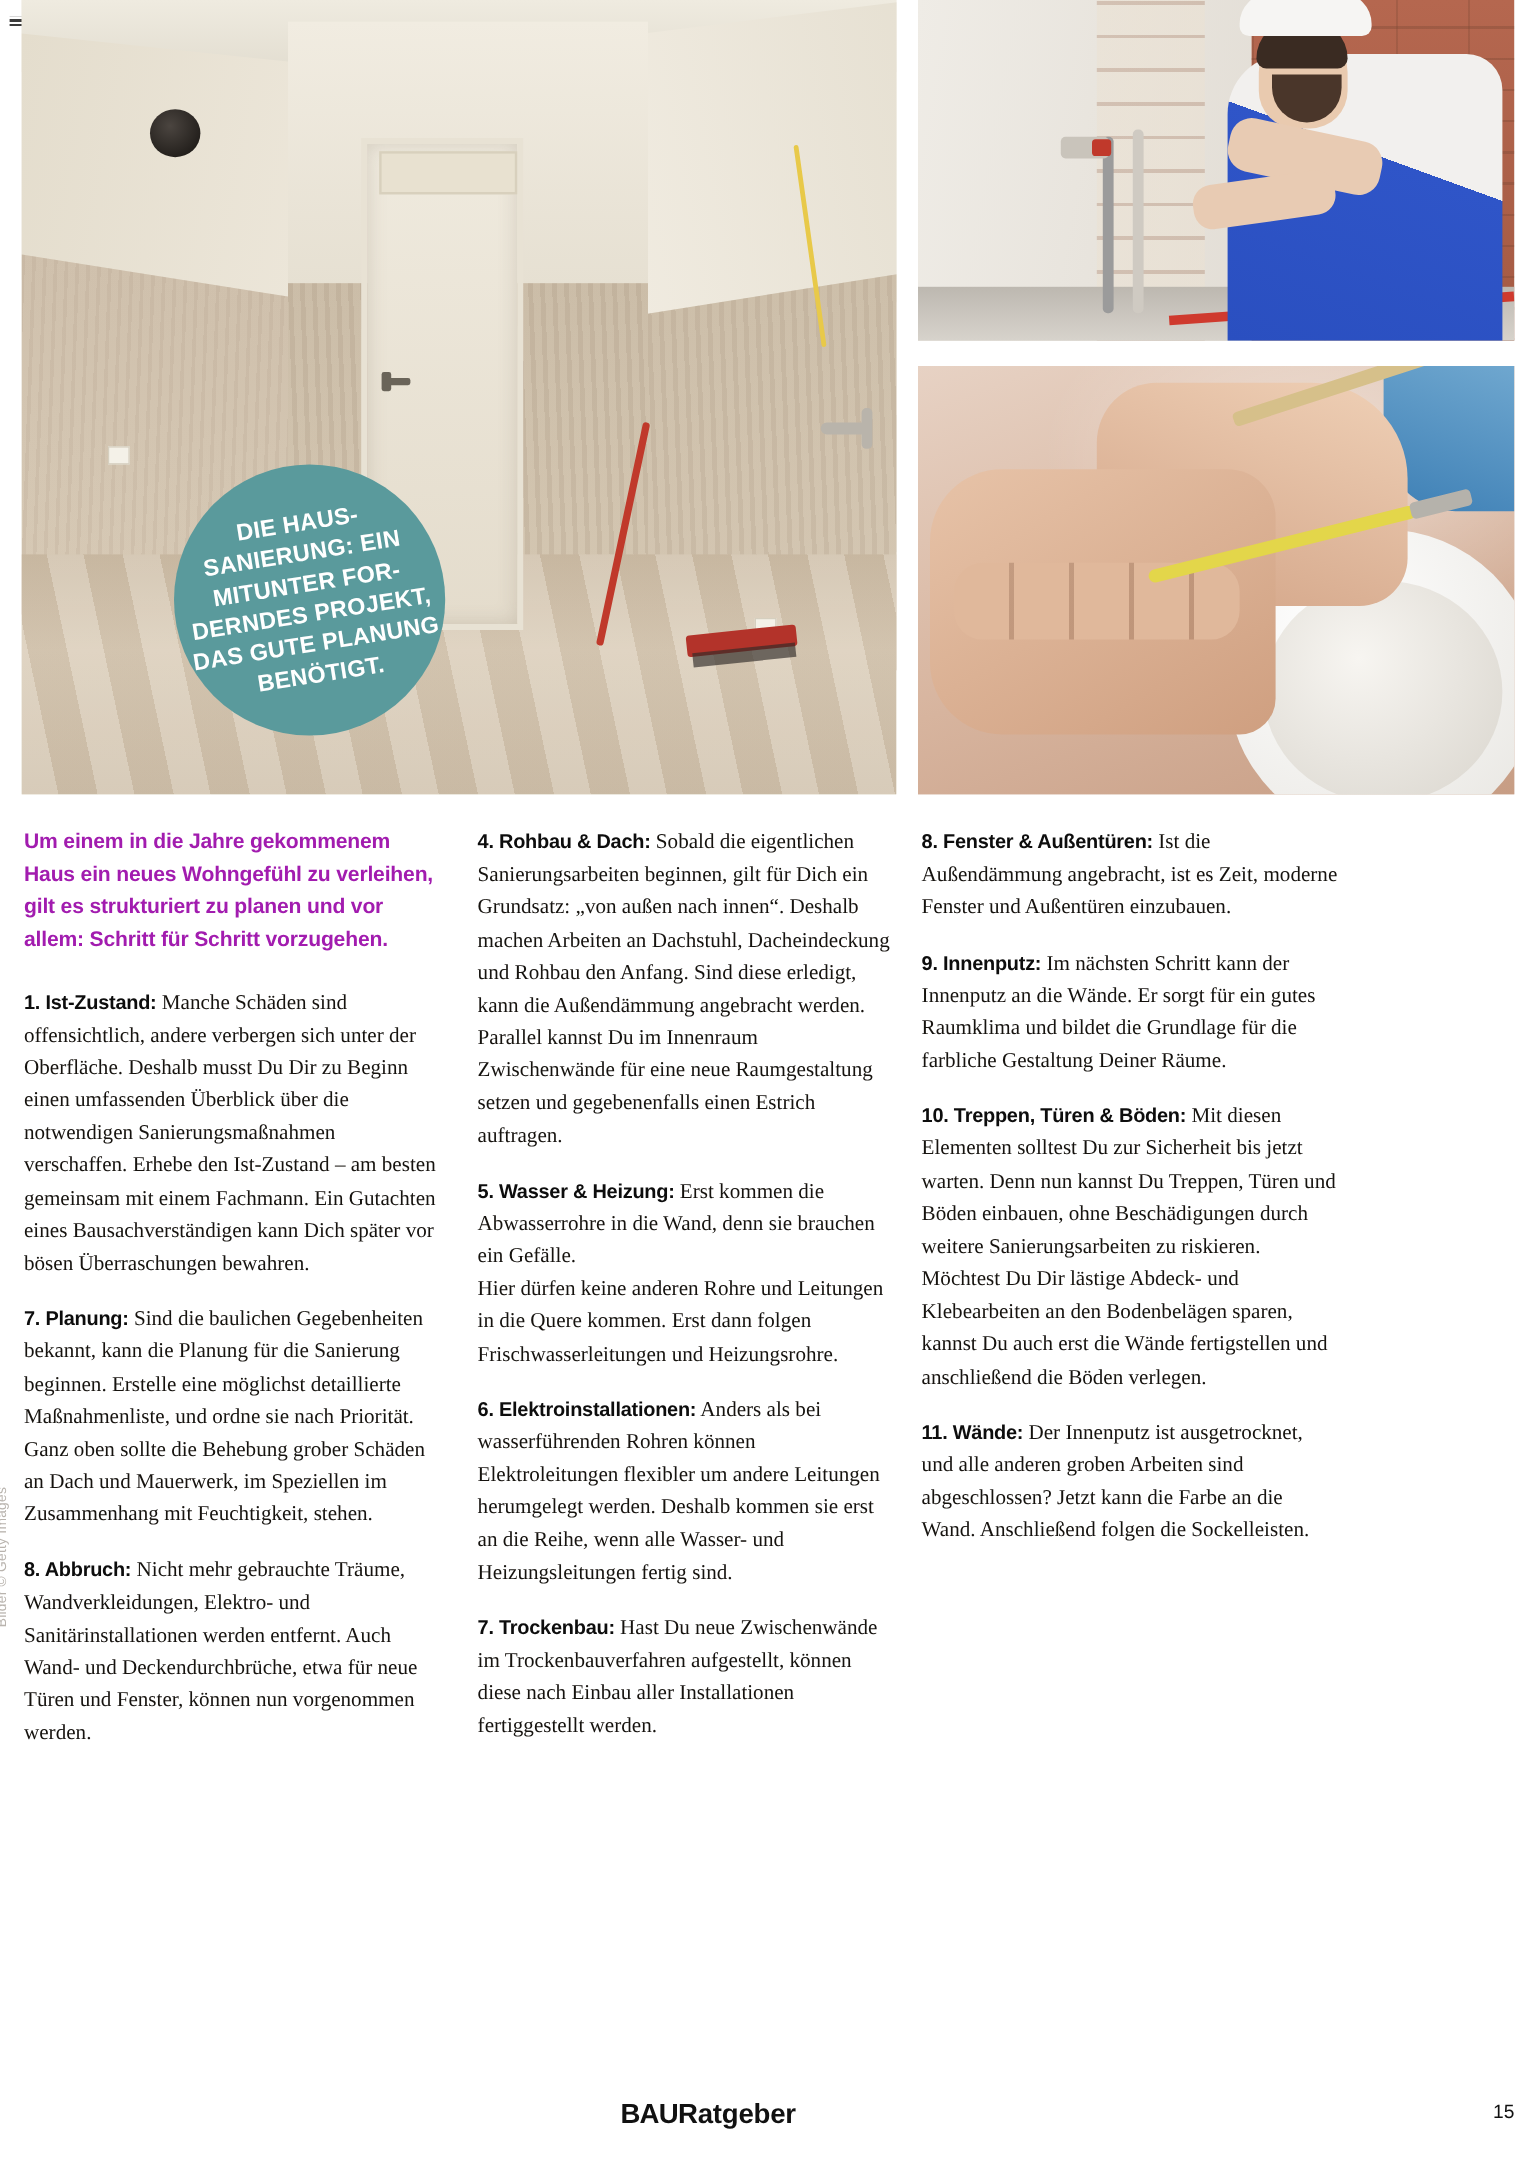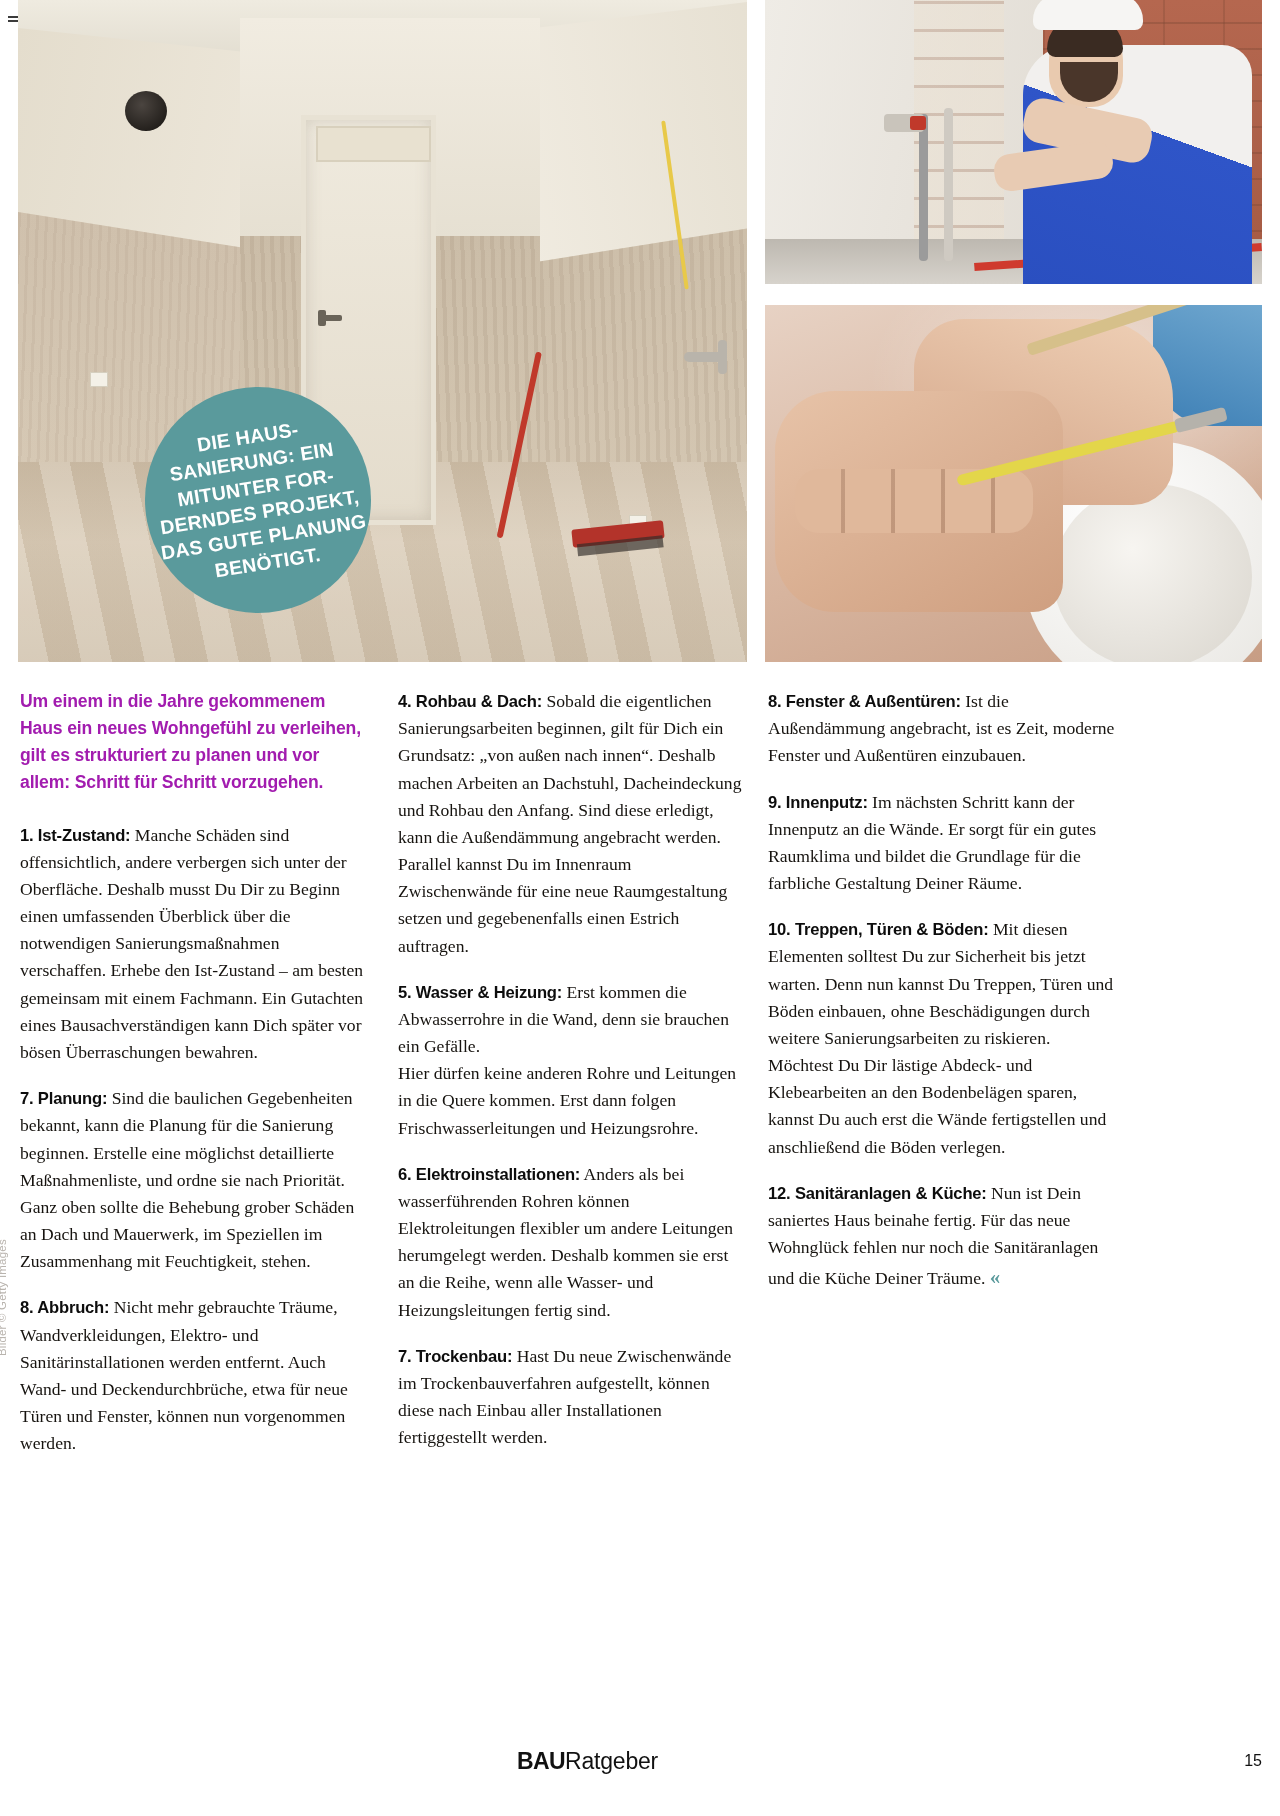--- a/index.html
+++ b/index.html
@@ -209,21 +209,21 @@
   }
 
   
   .footer{position:absolute;left:0;top:1748px;width:1280px;height:40px;}
   .logo{
     position:absolute;left:517px;top:0;
     font-family:"Liberation Sans", sans-serif;
     font-size:23px;color:#111;
   }
   .logo b{font-weight:bold;letter-spacing:-.6px;}
-  .logo span{font-weight:normal;letter-spacing:-.2px;}
+  .logo span{font-weight:bold;letter-spacing:-.2px;}
   .pagenum{
     position:absolute;right:18px;top:4px;
     font-family:"Liberation Sans", sans-serif;
     font-size:16px;color:#111;
   }
 
   
   .corner{position:absolute;left:8px;top:14px;width:11px;height:8px;
     background:repeating-linear-gradient(0deg,#3b3b3b 0 2px,transparent 2px 4px);}
 </style>
@@ -314,21 +314,21 @@
     <p class="body tight"><span class="lead">5. Wasser &amp; Heizung:</span><span> Erst kommen die Abwasserrohre in die Wand, denn sie brauchen ein Gefälle.</span></p>
     <p class="body"><span>Hier dürfen keine anderen Rohre und Leitungen in die Quere kommen. Erst dann folgen Frischwasserleitungen und Heizungsrohre.</span></p>
     <p class="body"><span class="lead">6. Elektroinstallationen:</span><span> Anders als bei wasserführenden Rohren können Elektroleitungen flexibler um andere Leitungen herumgelegt werden. Deshalb kommen sie erst an die Reihe, wenn alle Wasser- und Heizungsleitungen fertig sind.</span></p>
     <p class="body"><span class="lead">7. Trockenbau:</span><span> Hast Du neue Zwischenwände im Trockenbauverfahren aufgestellt, können diese nach Einbau aller Installationen fertiggestellt werden.</span></p>
   </div>
 
   <div class="col col-3">
     <p class="body"><span class="lead">8. Fenster &amp; Außentüren:</span><span> Ist die Außendämmung angebracht, ist es Zeit, moderne Fenster und Außentüren einzubauen.</span></p>
     <p class="body"><span class="lead">9. Innenputz:</span><span> Im nächsten Schritt kann der Innenputz an die Wände. Er sorgt für ein gutes Raumklima und bildet die Grundlage für die farbliche Gestaltung Deiner Räume.</span></p>
     <p class="body"><span class="lead">10. Treppen, Türen &amp; Böden:</span><span> Mit diesen Elementen solltest Du zur Sicherheit bis jetzt warten. Denn nun kannst Du Treppen, Türen und Böden einbauen, ohne Beschädigungen durch weitere Sanierungsarbeiten zu riskieren. Möchtest Du Dir lästige Abdeck- und Klebearbeiten an den Bodenbelägen sparen, kannst Du auch erst die Wände fertigstellen und anschließend die Böden verlegen.</span></p>
-    <p class="body"><span class="lead">12. Sanitäranlagen &amp; Küche:</span><span> Nun ist Dein saniertes Haus beinahe fertig. Für das neue Wohnglück fehlen nur noch die Sanitäranlagen und die Küche Deiner Träume. </span><span class="endmark">«</span></p>
+    <p class="body"><span class="lead">11. Wände:</span><span> Der Innenputz ist ausgetrocknet, und alle anderen groben Arbeiten sind abgeschlossen? Jetzt kann die Farbe an die Wand. Anschließend folgen die Sockelleisten.</span></p>
   </div>
 
 </div>
 
 <div class="credit">Bilder © Getty Images</div>
 
 <div class="footer">
   <div class="logo"><b>BAU</b><span>Ratgeber</span></div>
   <div class="pagenum">15</div>
 </div>

